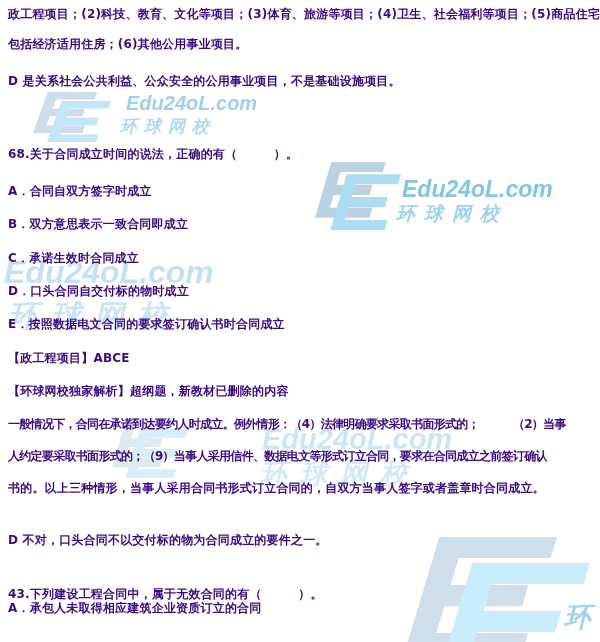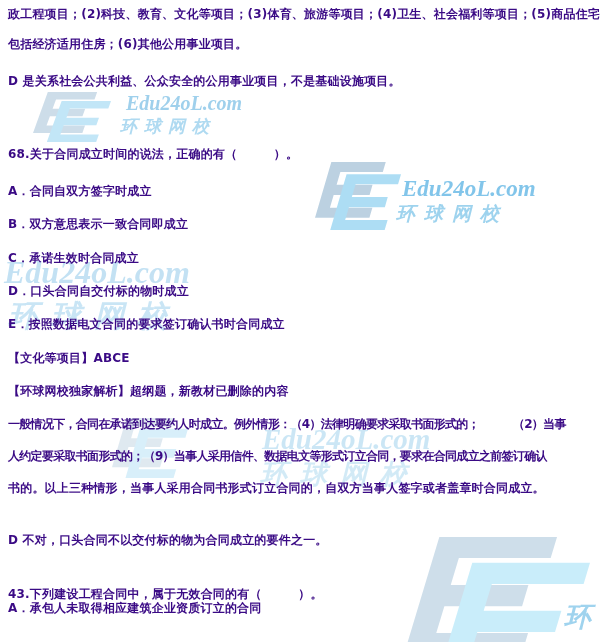--- a/index.html
+++ b/index.html
@@ -10,21 +10,21 @@
   
   .line{
     position:absolute;left:8px;z-index:2;
     font-size:12px;font-weight:bold;color:#3A0A85;
     letter-spacing:0.2px;white-space:pre;line-height:16px;
   }
   .line.tight{letter-spacing:-0.7px;}
   
   .wm-text{
     position:absolute;z-index:1;font-style:italic;font-weight:bold;
-    font-family:Liberation Serif, serif;white-space:pre;pointer-events:none;
+    font-family:Liberation Sans, sans-serif;white-space:pre;pointer-events:none;
   }
   .wm-logo{position:absolute;z-index:1;pointer-events:none;}
   .wm-logo .back{fill:#B9CFE0;}
   .wm-logo .front{fill:#A9DCF4;}
   .wm-logo.pale .back{fill:#C9DBE8;}
   .wm-logo.pale .front{fill:#C4ECFA;}
 
   .logo-1{left:33px;top:92px;width:78px;height:50px;opacity:.7;}
   .lat-1{left:126px;top:92px;font-size:20px;color:#9FD0EC;}
   .cn-1{left:120px;top:115px;font-size:17px;letter-spacing:7px;color:#AFDAF1;}
@@ -86,20 +86,20 @@
 
 <div class="line" style="top:6px">政工程项目；(2)科技、教育、文化等项目；(3)体育、旅游等项目；(4)卫生、社会福利等项目；(5)商品住宅，</div>
 <div class="line" style="top:36px">包括经济适用住房；(6)其他公用事业项目。</div>
 <div class="line" style="top:73px">D 是关系社会公共利益、公众安全的公用事业项目，不是基础设施项目。</div>
 <div class="line" style="top:146px">68.关于合同成立时间的说法，正确的有（　　　）。</div>
 <div class="line" style="top:183px">A．合同自双方签字时成立</div>
 <div class="line" style="top:216px">B．双方意思表示一致合同即成立</div>
 <div class="line" style="top:250px">C．承诺生效时合同成立</div>
 <div class="line" style="top:283px">D．口头合同自交付标的物时成立</div>
 <div class="line" style="top:316px">E．按照数据电文合同的要求签订确认书时合同成立</div>
-<div class="line" style="top:350px">【文化等项目】ABCE</div>
+<div class="line" style="top:350px">【政工程项目】ABCE</div>
 <div class="line" style="top:383px">【环球网校独家解析】超纲题，新教材已删除的内容</div>
 <div class="line tight" style="top:416px">一般情况下，合同在承诺到达要约人时成立。例外情形：（4）法律明确要求采取书面形式的；　　　（2）当事</div>
 <div class="line tight" style="top:448px">人约定要采取书面形式的；（9）当事人采用信件、数据电文等形式订立合同，要求在合同成立之前签订确认</div>
 <div class="line" style="top:480px">书的。以上三种情形，当事人采用合同书形式订立合同的，自双方当事人签字或者盖章时合同成立。</div>
 <div class="line" style="top:532px">D 不对，口头合同不以交付标的物为合同成立的要件之一。</div>
 <div class="line" style="top:586px">43.下列建设工程合同中，属于无效合同的有（　　　）。</div>
 <div class="line" style="top:600px">A．承包人未取得相应建筑企业资质订立的合同</div>
 
 </body></html>

